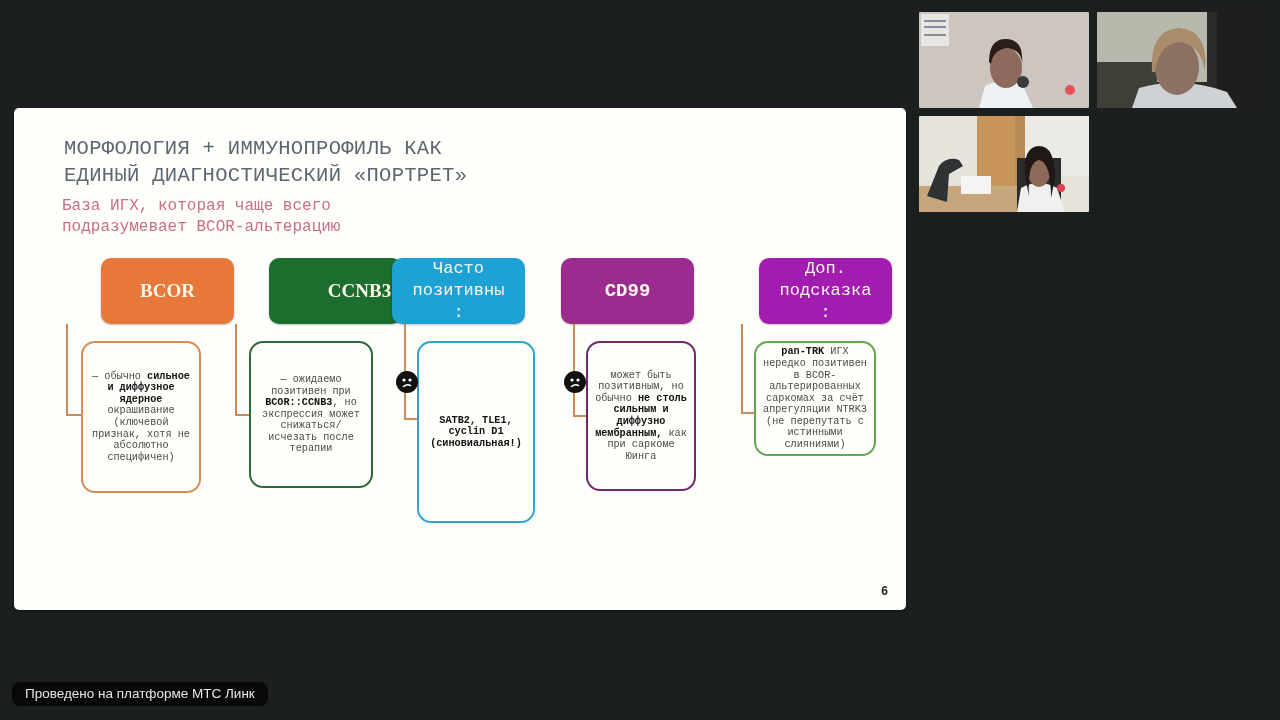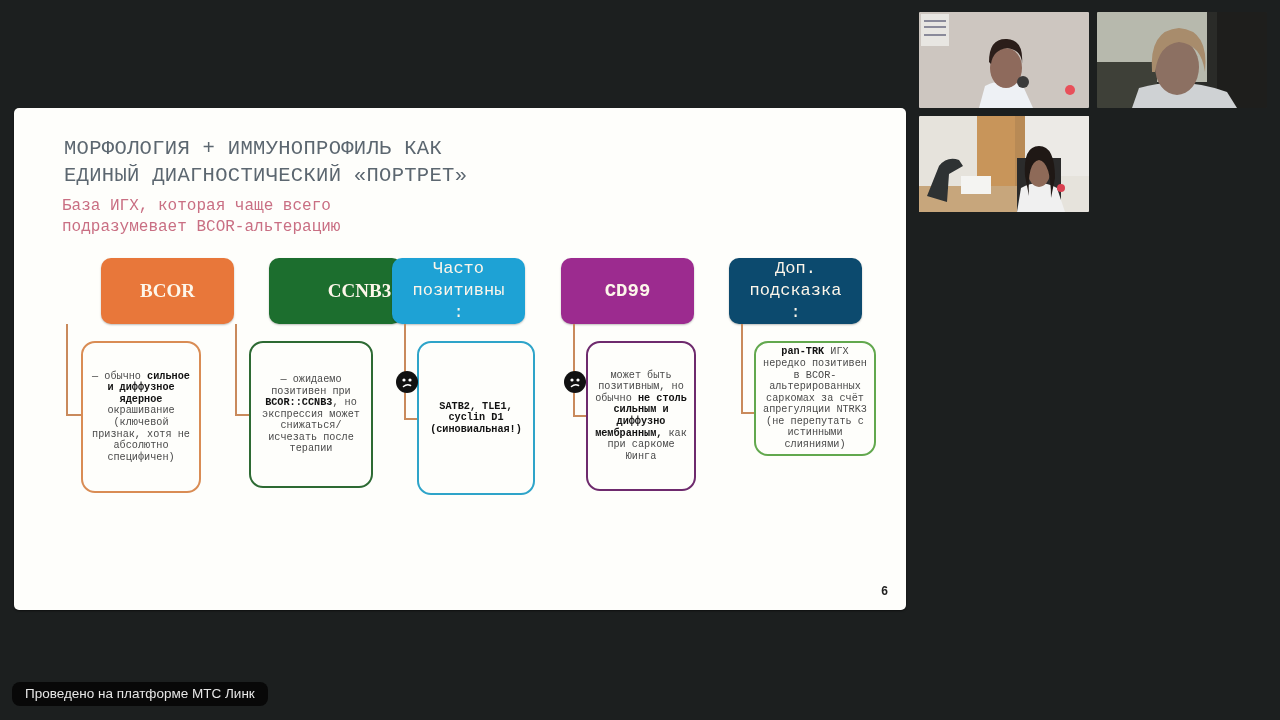--- a/index.html
+++ b/index.html
@@ -84,21 +84,21 @@
     </div>
   <div class="conn" style="left:221px; top:216px; width:16px; height:92px;"></div>
   <div class="card" style="left:235px; top:233px; width:124px; height:147px; border-color:#2d6a33;">
     <div class="inner"><span>— ожидаемо позитивен при </span><b>BCOR::CCNB3</b><span>, но экспрессия может снижаться/исчезать после терапии</span></div>
   </div>
 
   <div class="hdr mono" style="left:378px; background:#1ea2d5;"><span>Часто
 позитивны
 :</span></div>
   <div class="conn" style="left:390px; top:216px; width:16px; height:96px;"></div>
-  <div class="card" style="left:403px; top:233px; width:118px; height:154px; border-color:#2ea4c9;">
+  <div class="card" style="left:403px; top:233px; width:118px; height:182px; border-color:#2ea4c9;">
     <div class="inner"><b>SATB2, TLE1, cyclin D1 (синовиальная!)</b></div>
   </div>
   <div class="sad" style="left:382px; top:263px;">
     <svg width="22" height="22" viewBox="0 0 22 22">
       <circle cx="8" cy="9" r="1.6" fill="#fff"></circle>
       <circle cx="14" cy="9" r="1.6" fill="#fff"></circle>
       <path d="M7.5 15.5 Q11 12.5 14.5 14.5" stroke="#fff" stroke-width="1.6" fill="none" stroke-linecap="round"></path>
     </svg>
   </div>
 
@@ -110,21 +110,21 @@
     <div class="inner"><span>может быть позитивным, но обычно </span><b>не столь сильным и диффузно мембранным,</b><span> как при саркоме Юинга</span></div>
   </div>
   <div class="sad" style="left:550px; top:263px;">
     <svg width="22" height="22" viewBox="0 0 22 22">
       <circle cx="8" cy="9" r="1.6" fill="#fff"></circle>
       <circle cx="14" cy="9" r="1.6" fill="#fff"></circle>
       <path d="M7.5 15.5 Q11 12.5 14.5 14.5" stroke="#fff" stroke-width="1.6" fill="none" stroke-linecap="round"></path>
     </svg>
   </div>
 
-  <div class="hdr mono" style="left:715px; background:#0c4a6e;"><span>Доп.
+  <div class="hdr mono" style="left:745px; background:#a21caf;"><span>Доп.
 подсказка
 :</span></div>
   <div class="conn" style="left:727px; top:216px; width:16px; height:90px;"></div>
   <div class="card" style="left:740px; top:233px; width:122px; height:115px; border-color:#62a84e;">
     <div class="inner"><b>pan-TRK</b><span> ИГХ нередко позитивен в BCOR-альтерированных саркомах за счёт апрегуляции NTRK3 (не перепутать с истинными слияниями)</span></div>
   </div>
 
   <div class="page-num">6</div>
 </div>
 

